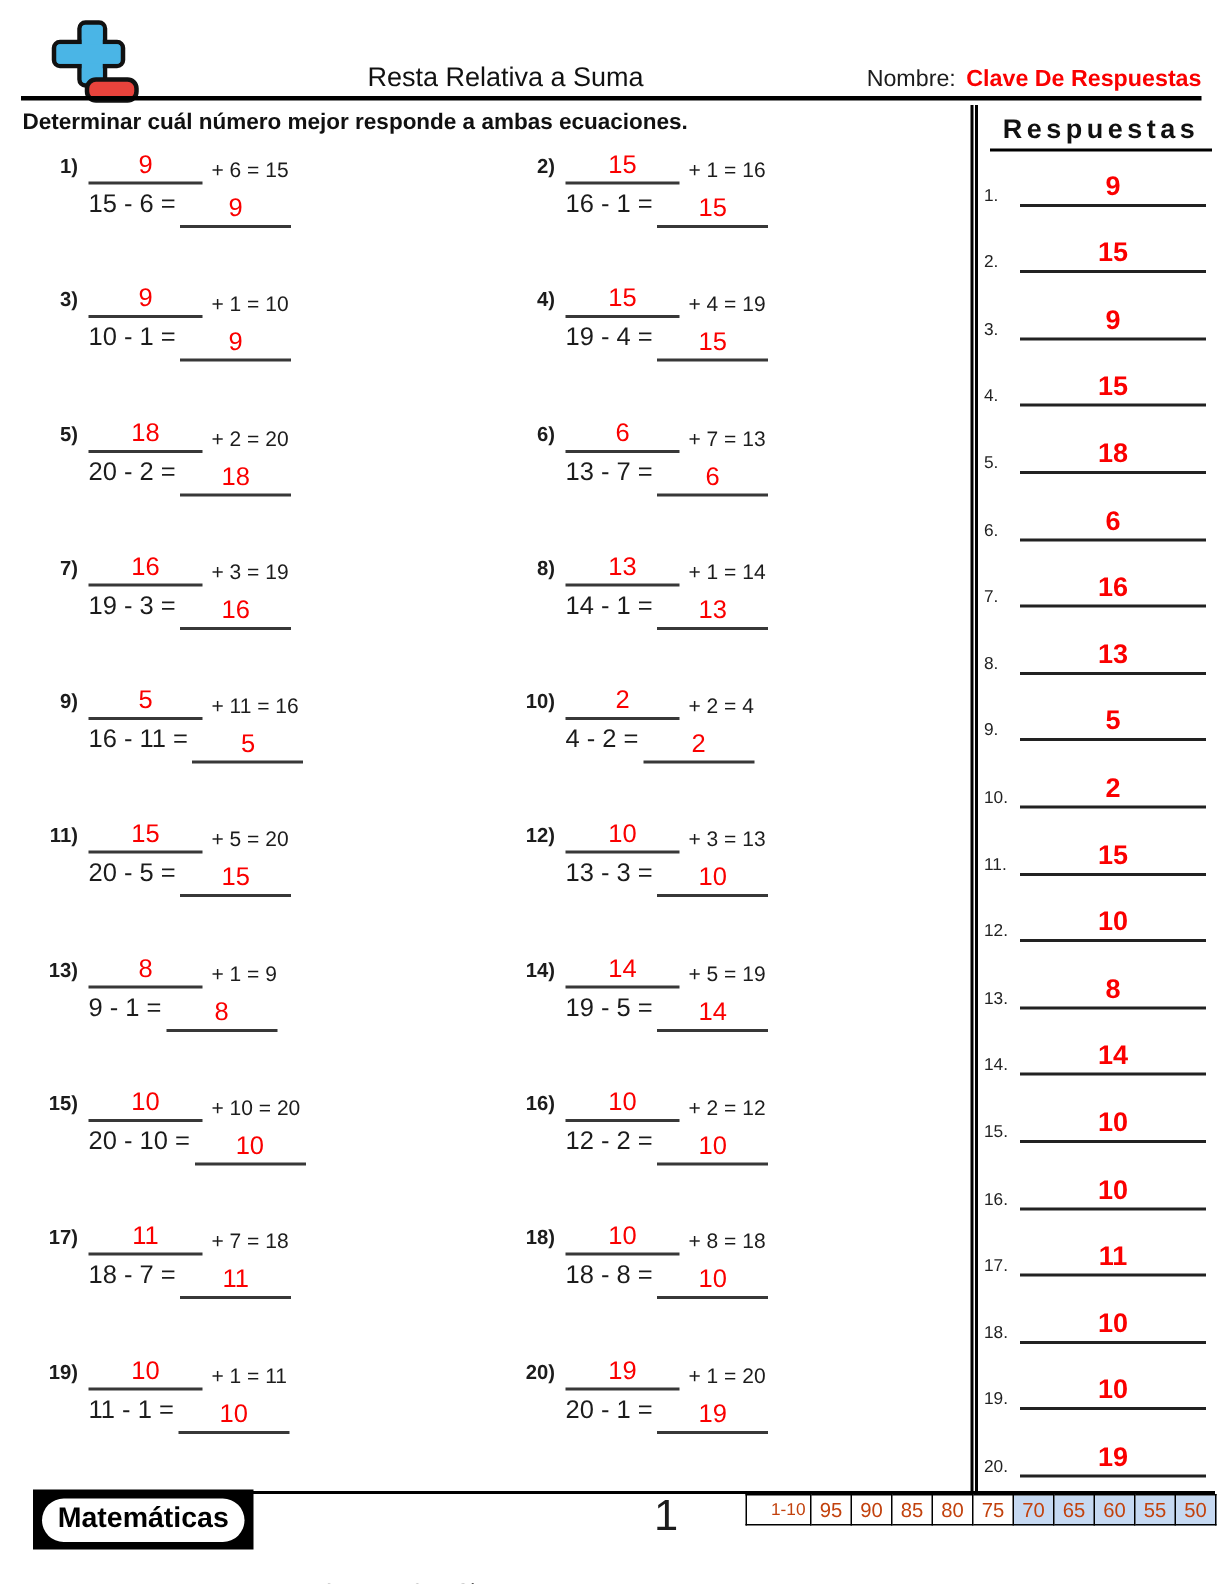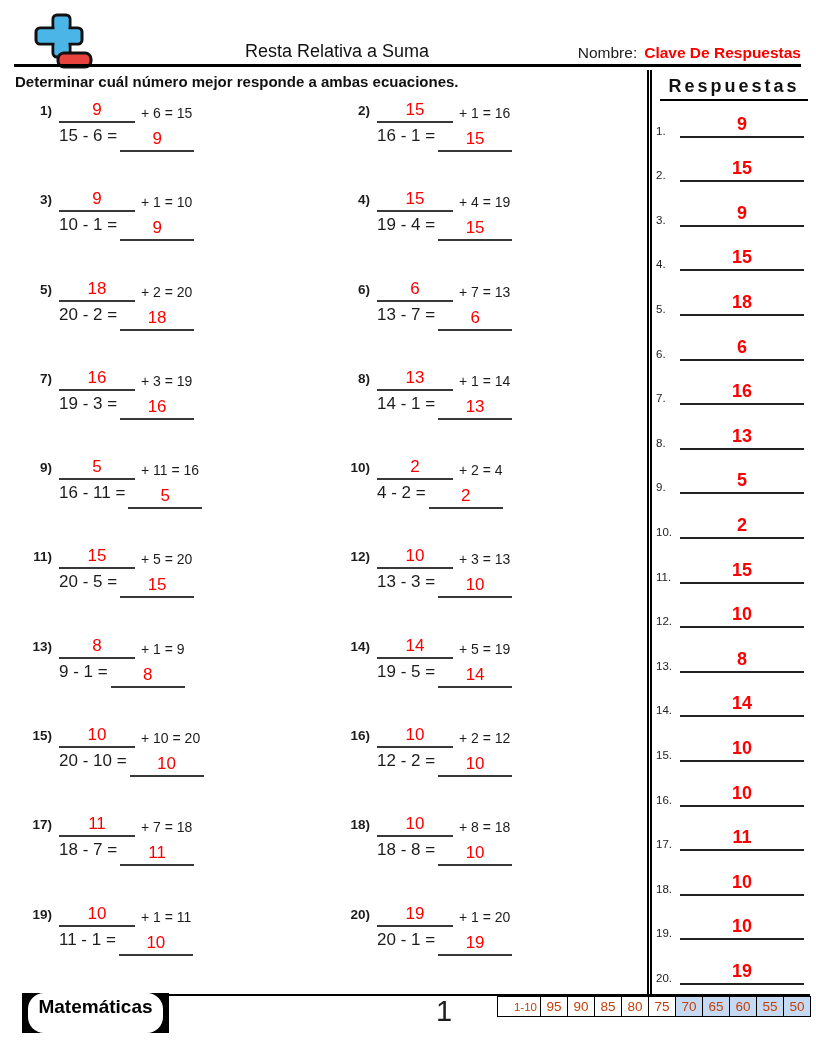--- a/index.html
+++ b/index.html
@@ -46,21 +46,21 @@
   .ans-list{position:absolute;left:656px;top:93px;width:154px;}
   .ans-item{height:44.6px;display:flex;align-items:flex-end;}
   .ans-num{font-size:11.5px;width:24px;flex:none;color:#222;padding-bottom:1px;}
   .ans-blank{flex:1;margin-right:6px;border-bottom:2px solid #222;text-align:center;}
   .ans-val{color:var(--red);font-weight:bold;font-size:18px;line-height:1.05;
     display:inline-block;padding-bottom:2px;}
 
   
   .footer-rule{position:absolute;left:22px;right:6px;top:994px;height:2px;background:#000;}
   .brand-box{position:absolute;left:22px;top:993px;width:147px;height:40px;background:#000;
-    display:flex;justify-content:center;}
+    display:flex;align-items:center;justify-content:center;}
   .brand-pill{background:#fff;border-radius:16px;padding:3px 10px 4px 10px;
     font-size:19px;font-weight:bold;color:#000;white-space:nowrap;}
   .site{position:absolute;left:179px;top:1013px;font-size:14.5px;color:#1c1c1c;margin-top:41px;}
   .page-num{position:absolute;left:436px;top:995px;font-size:29px;color:#1c1c1c;}
   table.score{position:absolute;right:5px;top:996px;border-collapse:collapse;
     font-size:13.5px;color:#c2410c;}
   table.score td{border:1.6px solid #000;width:24px;height:19px;text-align:center;
     padding:0 1px;background:#fff;}
   table.score td.lbl{font-size:11.5px;width:38px;text-align:right;padding-right:3px;}
   table.score td.hl{background:var(--hl);}

